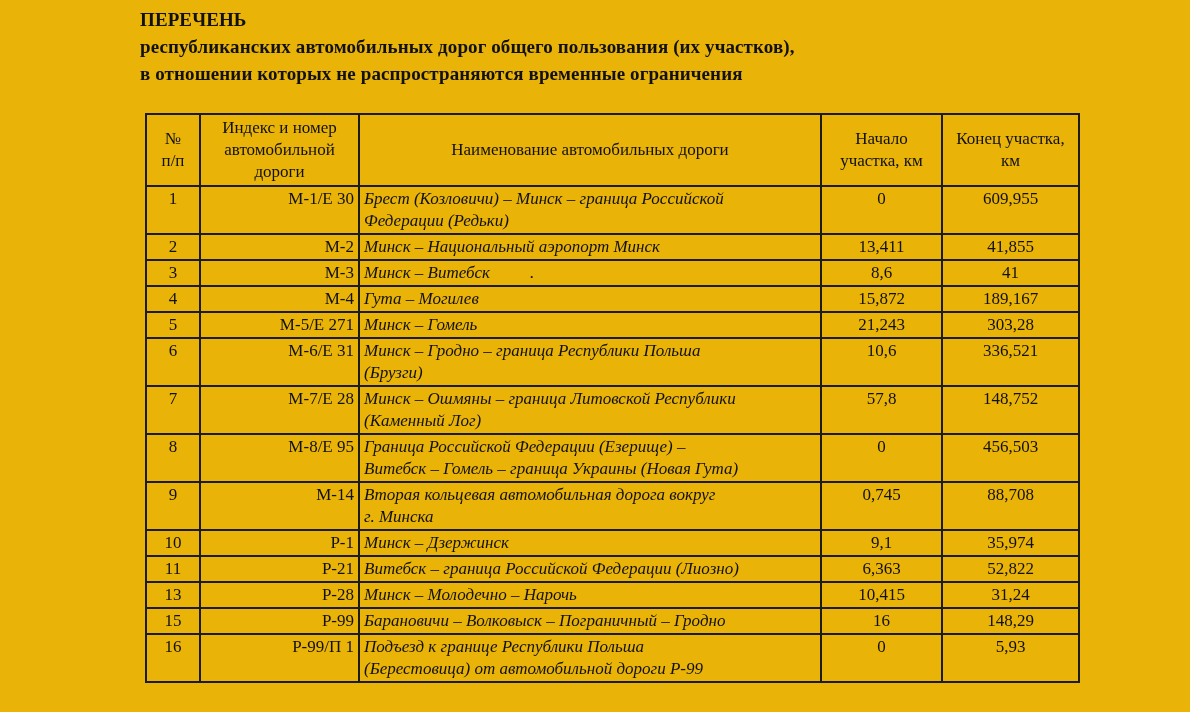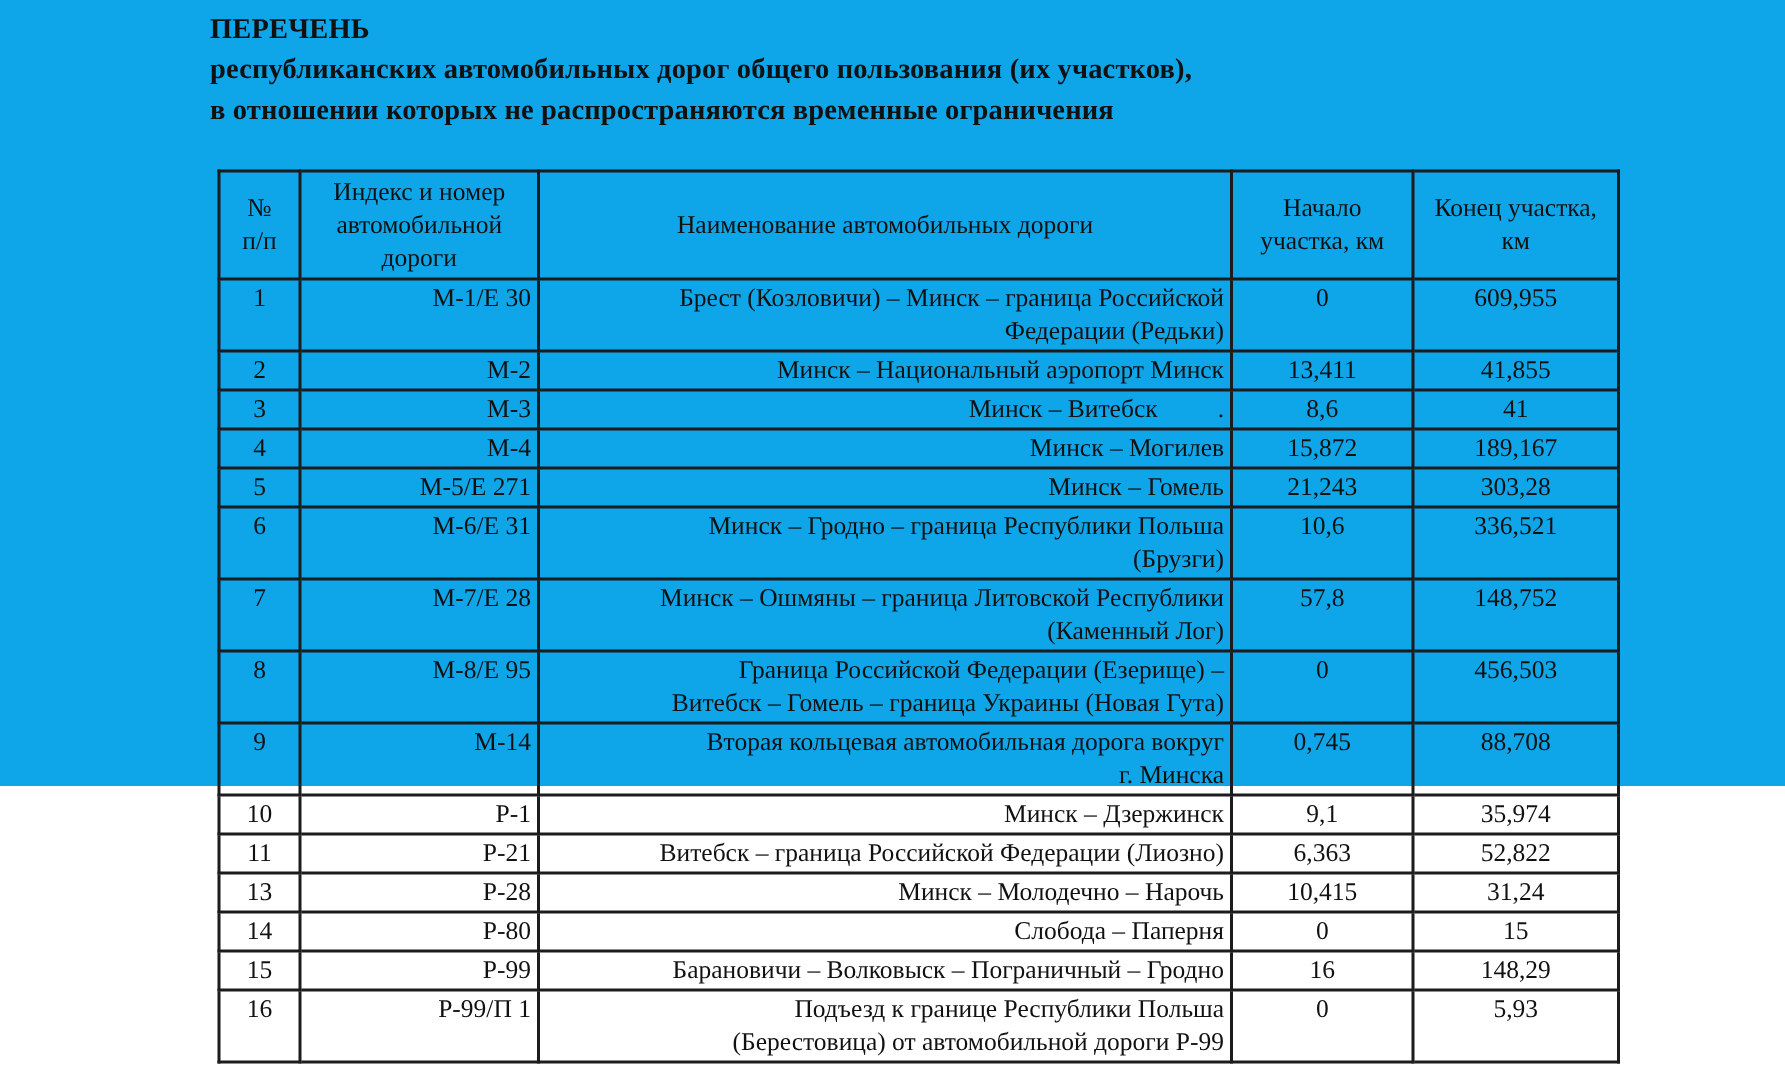--- a/index.html
+++ b/index.html
@@ -8,22 +8,22 @@
     background: #ffffff;
     width: 1190px;
     height: 724px;
     overflow: hidden;
     font-family: "Liberation Serif", "DejaVu Serif", serif;
     color: #111111;
   }
   .page {
     position: relative;
     width: 1190px;
-    height: 524px;
-    background: #0ea5e9;
+    height: 712px;
+    background: #eab308;
   }
   .doc-title {
     position: absolute;
     left: 140px;
     top: 6px;
     font-weight: bold;
     font-size: 19px;
     line-height: 27px;
     white-space: pre-line;
     letter-spacing: 0.1px;
@@ -53,21 +53,21 @@
   table.roads th {
     font-weight: normal;
     text-align: center;
     vertical-align: middle;
     white-space: pre-line;
     height: 64px;
     padding: 2px 4px;
   }
   td.c-num   { text-align: center; }
   td.c-index { text-align: right; padding-left: 5px; }
-  td.c-name  { text-align: right; padding-left: 7px; white-space: pre-line; }
+  td.c-name  { text-align: left; padding-left: 7px; white-space: pre-line; font-style: italic; }
   td.c-start { text-align: center; }
   td.c-end   { text-align: center; }
 
   .stray-dot {
     display: inline-block;
     margin-left: 40px;
   }
 </style>
 </head>
 <body>
@@ -119,21 +119,21 @@
         <tr>
           <td class="c-num">3</td>
           <td class="c-index">М-3</td>
           <td class="c-name">Минск – Витебск<span class="stray-dot">.</span></td>
           <td class="c-start">8,6</td>
           <td class="c-end">41</td>
         </tr>
         <tr>
           <td class="c-num">4</td>
           <td class="c-index">М-4</td>
-          <td class="c-name">Минск – Могилев</td>
+          <td class="c-name">Гута – Могилев</td>
           <td class="c-start">15,872</td>
           <td class="c-end">189,167</td>
         </tr>
         <tr>
           <td class="c-num">5</td>
           <td class="c-index">М-5/Е 271</td>
           <td class="c-name">Минск – Гомель</td>
           <td class="c-start">21,243</td>
           <td class="c-end">303,28</td>
         </tr>
@@ -184,27 +184,20 @@
           <td class="c-end">52,822</td>
         </tr>
         <tr>
           <td class="c-num">13</td>
           <td class="c-index">Р-28</td>
           <td class="c-name">Минск – Молодечно – Нарочь</td>
           <td class="c-start">10,415</td>
           <td class="c-end">31,24</td>
         </tr>
         <tr>
-          <td class="c-num">14</td>
-          <td class="c-index">Р-80</td>
-          <td class="c-name">Слобода – Паперня</td>
-          <td class="c-start">0</td>
-          <td class="c-end">15</td>
-        </tr>
-        <tr>
           <td class="c-num">15</td>
           <td class="c-index">Р-99</td>
           <td class="c-name">Барановичи – Волковыск – Пограничный – Гродно</td>
           <td class="c-start">16</td>
           <td class="c-end">148,29</td>
         </tr>
         <tr>
           <td class="c-num">16</td>
           <td class="c-index">Р-99/П 1</td>
           <td class="c-name">Подъезд к границе Республики Польша

